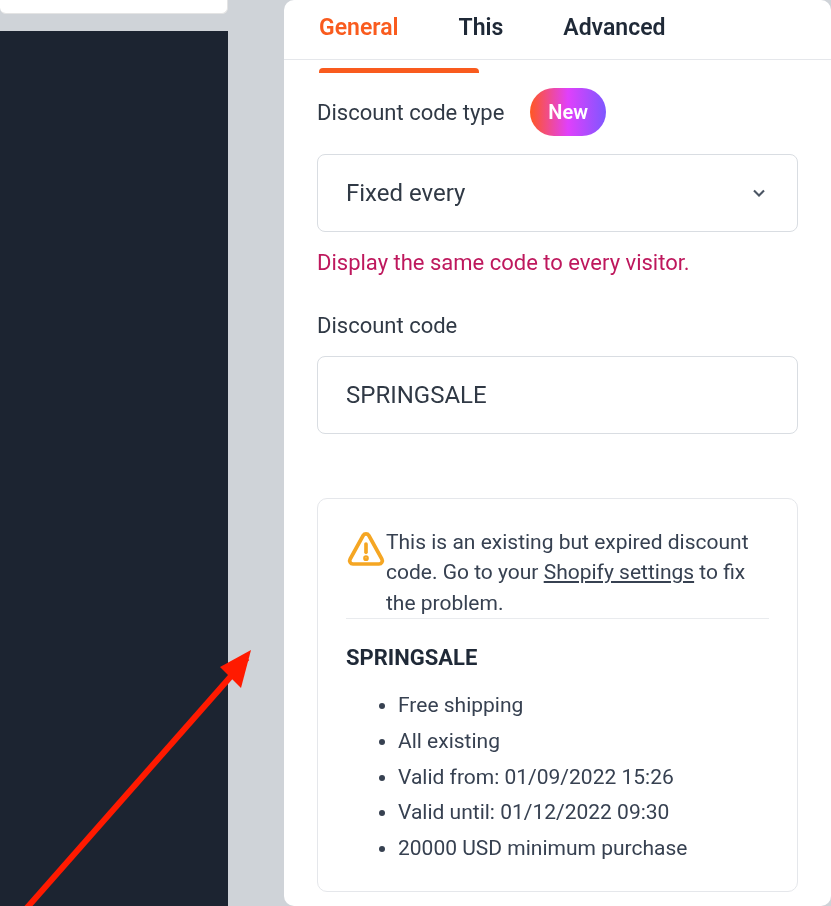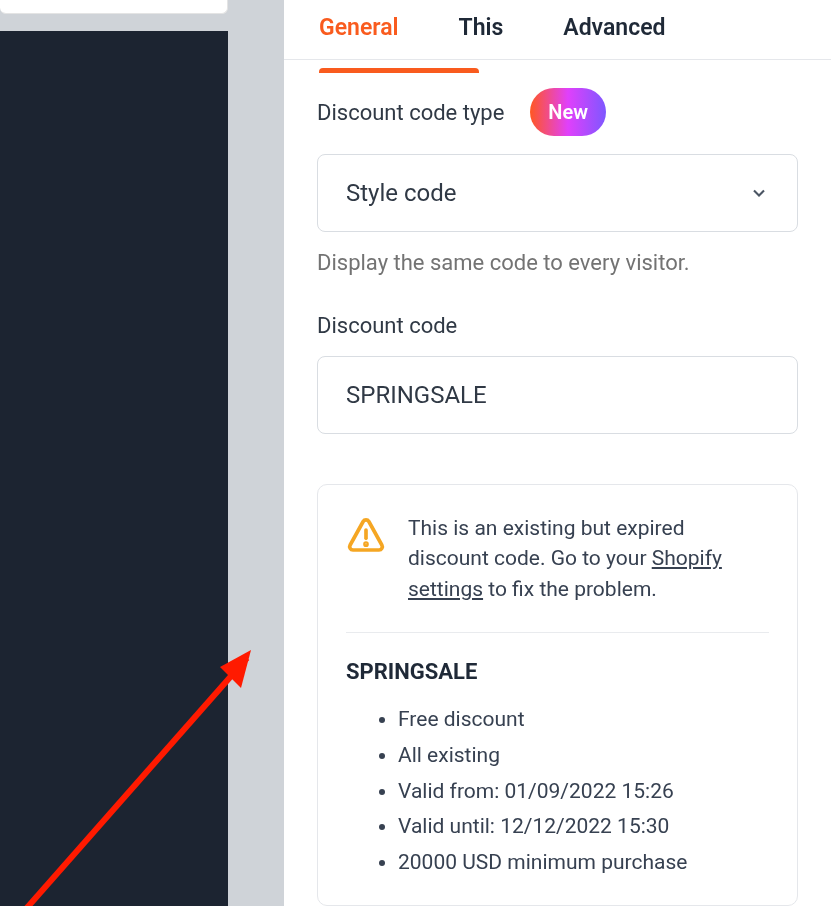--- a/index.html
+++ b/index.html
@@ -46,20 +46,21 @@
       top: 640px;
       pointer-events: none;
     }
     .right-panel {
       position: absolute;
       left: 284px;
       top: 0;
       width: 547px;
       height: 906px;
       background: #ffffff;
+      border-radius: 10px;
     }
     .tabs {
       display: flex;
       gap: 60px;
       padding: 0 35px;
       align-items: center;
       height: 60px;
       border-bottom: 1px solid #e5e7eb;
     }
     .tab {
@@ -118,47 +119,45 @@
       color: #303945;
       cursor: pointer;
       background: #fff;
     }
     .chevron {
       width: 20px;
       height: 20px;
     }
     .helper {
       font-size: 22px;
-      color: #737373;
+      color: #be185d;
       margin-top: 18px;
       margin-bottom: 38px;
     }
     .input-wrap {
-      margin-bottom: 50px;
+      margin-bottom: 64px;
     }
     .text-input {
       width: 100%;
       height: 78px;
       border: 1px solid #d9dde2;
       border-radius: 8px;
       padding: 0 28px;
       font-size: 24px;
       color: #303945;
       background: #fff;
       font-family: inherit;
     }
     .warning-box {
       border: 1px solid #e5e7eb;
       border-radius: 10px;
       padding: 28px 28px 24px 28px;
     }
     .warning-top {
       display: flex;
-      gap: 22px;
-      padding-bottom: 28px;
       border-bottom: 1px solid #e9ebee;
       margin-bottom: 26px;
     }
     .warning-icon {
       flex-shrink: 0;
       width: 40px;
       height: 40px;
       margin-top: 2px;
     }
     .warning-text {
@@ -207,21 +206,21 @@
   </div>
 
   <div class="content">
 
     <div class="label-row">
       <span class="field-label">Discount code type</span>
       <span class="badge">New</span>
     </div>
 
     <div class="select">
-      <span>Style code</span>
+      <span>Fixed every</span>
       <svg class="chevron" viewBox="0 0 24 24" fill="none" stroke="#4b5563" stroke-width="2.5">
         <polyline points="6 9 12 15 18 9"></polyline>
       </svg>
     </div>
 
     <div class="helper">Display the same code to every visitor.</div>
 
     <div class="input-wrap">
       <div class="field-label" style="margin-bottom:18px;">Discount code</div>
       <input class="text-input" type="text" value="SPRINGSALE" style="">
@@ -234,22 +233,22 @@
           <line x1="12" y1="9" x2="12" y2="14"></line>
           <circle cx="12" cy="17.5" r="0.6" fill="#f5a623"></circle>
         </svg>
         <div class="warning-text">
           <span>This is an existing but expired discount code. Go to your </span><a>Shopify settings</a><span> to fix the problem.</span>
         </div>
       </div>
 
       <div class="code-title">SPRINGSALE</div>
       <ul class="detail-list">
-        <li>Free discount</li>
+        <li>Free shipping</li>
         <li>All existing</li>
         <li>Valid from: 01/09/2022 15:26</li>
-        <li>Valid until: 12/12/2022 15:30</li>
+        <li>Valid until: 01/12/2022 09:30</li>
         <li>20000 USD minimum purchase</li>
       </ul>
     </div>
 
   </div>
 </div>
 
 </body></html>

